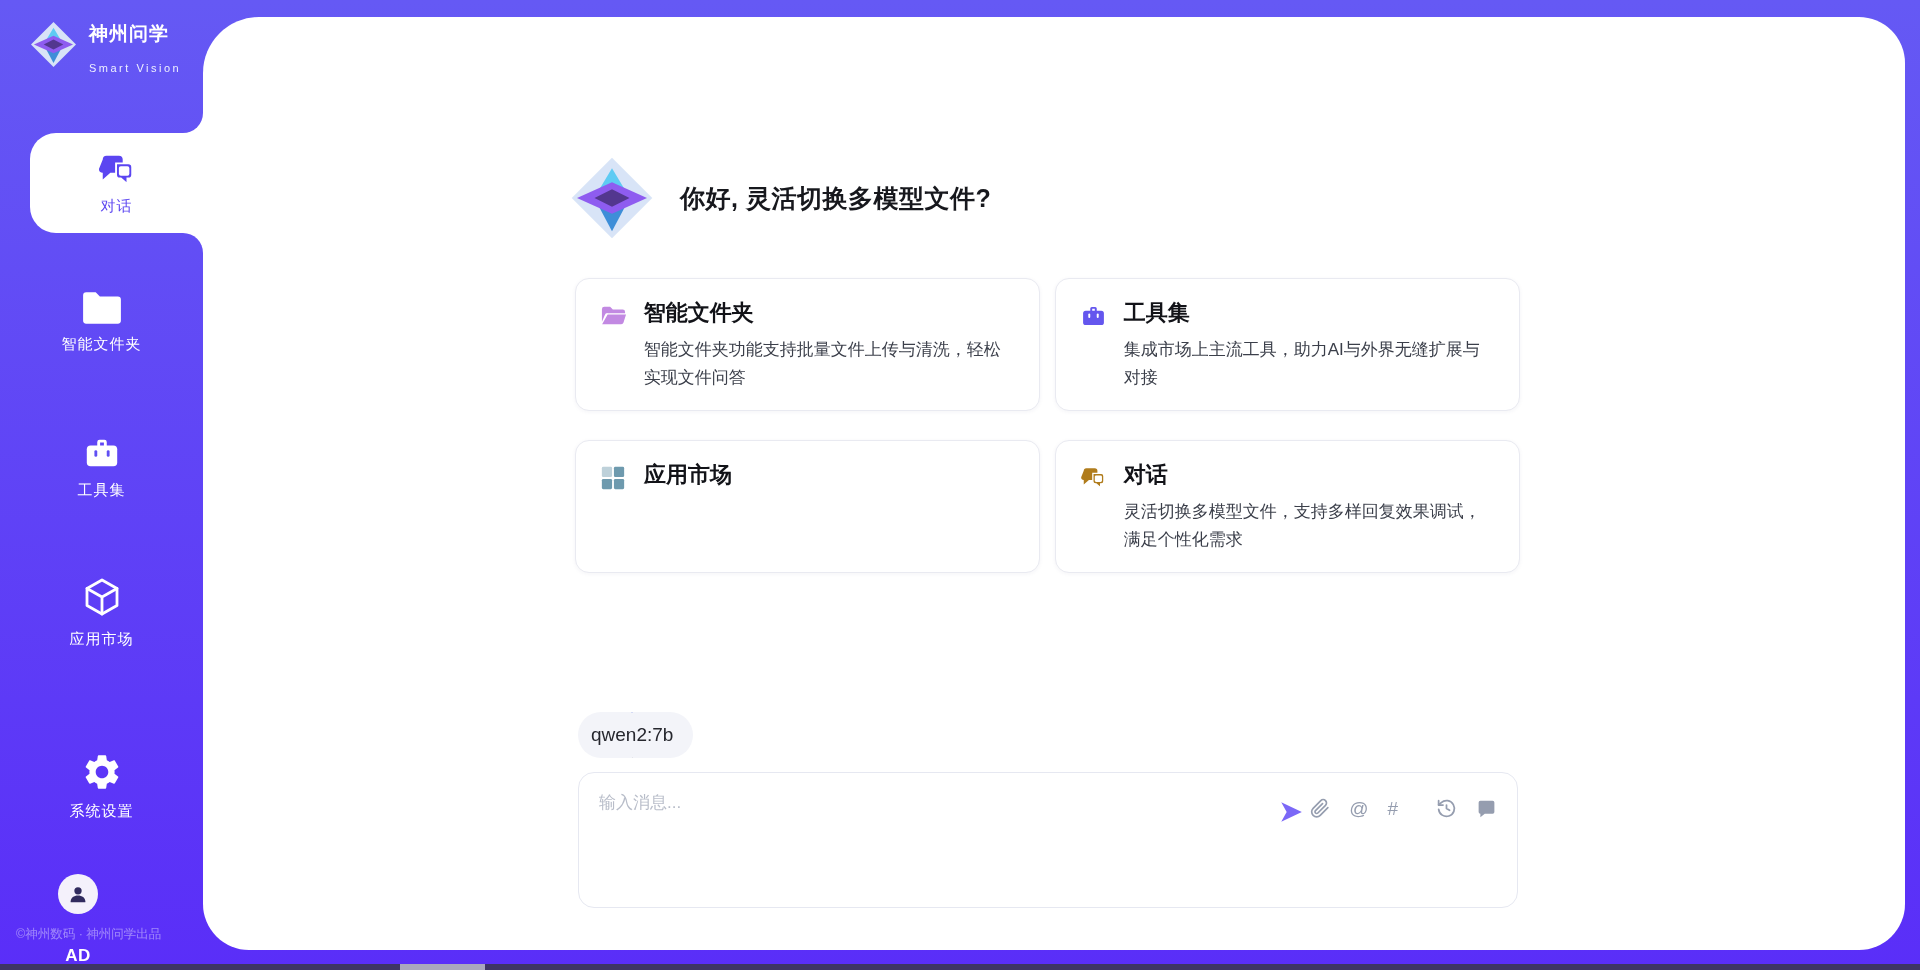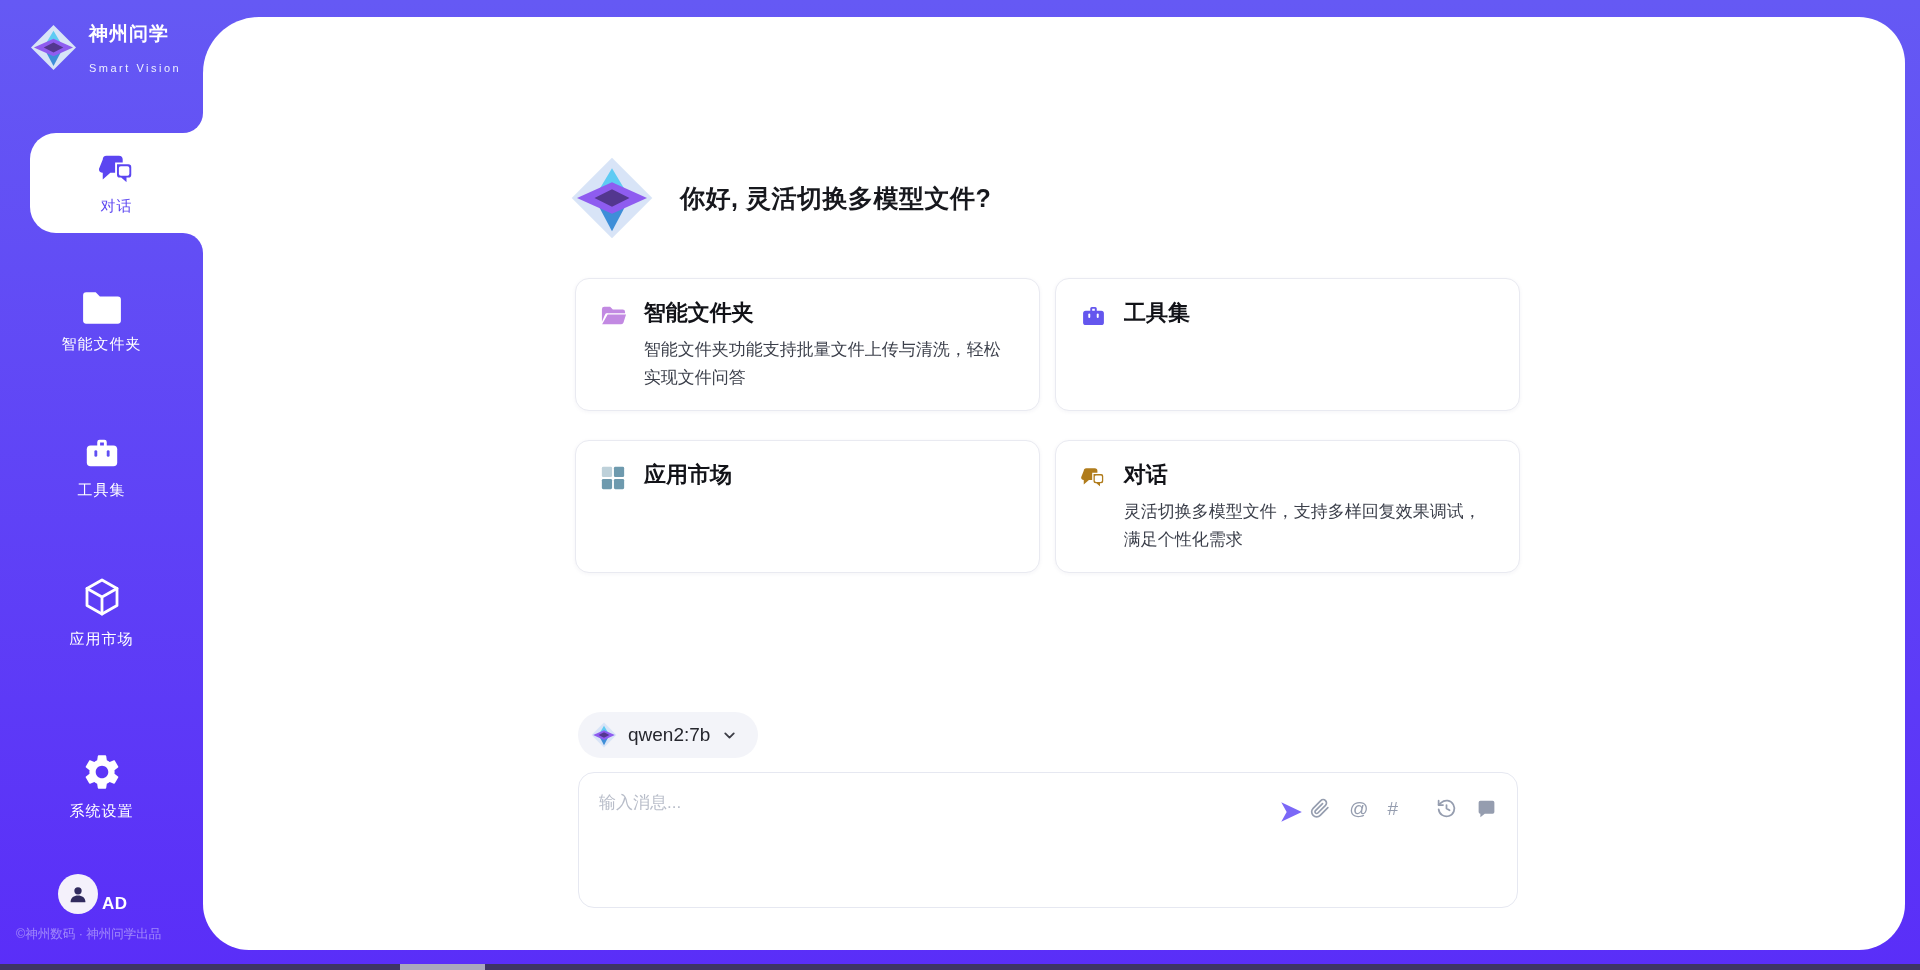--- a/index.html
+++ b/index.html
@@ -7,21 +7,21 @@
   body { font-family:"Liberation Sans","DejaVu Sans",sans-serif; }
 
   #app { position:relative; width:1920px; height:970px;
          background:linear-gradient(180deg,#6559f4 0%,#5a2ef8 100%); overflow:hidden; }
 
   
   .main-panel { position:absolute; left:203px; top:17px; right:15px; bottom:20px;
                 background:#ffffff; border-radius:56px 46px 46px 46px; }
 
   
-  .brand { position:absolute; left:30px; top:21px; display:flex; align-items:center; gap:12px; }
+  .brand { position:absolute; left:30px; top:21px; display:flex; align-items:flex-start; gap:12px; }
   .brand-text .t1 { color:#fff; font-size:19px; font-weight:700; letter-spacing:1px; }
   .brand-text .t2 { color:#eef0ff; font-size:11px; letter-spacing:2.5px; margin-top:15px; }
 
   .nav-tab { position:absolute; left:30px; top:133px; width:173px; height:100px;
              background:#fff; border-radius:26px 0 0 26px; z-index:3;
              display:flex; flex-direction:column; align-items:center; justify-content:center; cursor:pointer; }
   .nav-tab .lbl { color:#5b45f1; font-size:15px; margin-top:8px; letter-spacing:1px; }
 
   .corner { position:absolute; left:183px; width:20px; height:20px; background:#fff; z-index:2; }
   .corner .in { width:100%; height:100%;
@@ -30,21 +30,21 @@
   .corner.c-bot { top:233px; } .corner.c-bot .in { border-top-right-radius:20px; background-position:0 -233px; }
 
   .nav-item { position:absolute; left:0; width:203px; display:flex; flex-direction:column;
               align-items:center; cursor:pointer; }
   .nav-item .lbl { color:#ffffff; font-size:15px; margin-top:9px; letter-spacing:1px; }
   .nav-files    { top:290px; }
   .nav-tools    { top:434px; }
   .nav-market   { top:577px; }
   .nav-settings { top:751px; }
 
-  .user-row { position:absolute; left:58px; top:874px; display:flex; align-items:flex-end; gap:4px; cursor:pointer; }
+  .user-row { position:absolute; left:58px; top:874px; display:flex; align-items:center; gap:32px; cursor:pointer;flex-direction:column; }
   .avatar { width:40px; height:40px; border-radius:50%; background:#f4f1fb;
             display:flex; align-items:center; justify-content:center; }
   .user-name { color:#ffffff; font-size:17px; font-weight:600; letter-spacing:.5px; }
 
   .footer-credit { position:absolute; left:16px; top:926px; color:rgba(255,255,255,.42); font-size:12.5px; }
 
   
   .greeting { position:absolute; left:570px; top:156px; display:flex; align-items:center; gap:26px; }
   .greeting h1 { font-size:25px; font-weight:700; color:#17181d; letter-spacing:.5px; }
 
@@ -54,21 +54,21 @@
   .card { background:#fff; border:1px solid #e9eaf1; border-radius:14px; min-height:122px;
           padding:21px 25px 18px 24px; display:flex; cursor:pointer;
           box-shadow:0 1px 4px rgba(40,40,90,.05); }
   .card-icon-col { width:44px; padding-top:3px; }
   .card-title { font-size:22px; font-weight:700; color:#121318; line-height:26px; }
   .card-desc { font-size:17px; color:#3b3f4a; line-height:28px; margin-top:10px; max-width:372px; }
 
   
   .model-pill { position:absolute; left:578px; top:712px; height:46px; border-radius:23px;
                 background:#f3f4f9; display:inline-flex; align-items:center;
-                padding:0 20px 0 13px; gap:11px; cursor:pointer; }
+                padding:0 20px 0 13px; gap:11px; cursor:pointer;flex-direction:column; }
   .model-pill .model { font-size:19px; color:#26272e; font-weight:500; }
 
   
   .composer { position:absolute; left:578px; top:772px; width:940px; height:136px;
               background:#fff; border:1.5px solid #e6e8f1; border-radius:16px;
               padding:14px 20px 10px 20px; display:flex; flex-direction:row; }
   .composer-top { display:flex; align-items:flex-start; flex:1; }
   .composer textarea { flex:1; border:none; outline:none; resize:none; height:56px;
                        font-family:inherit; font-size:17px; color:#33363f; padding-top:4px; }
   .composer textarea::placeholder { color:#b8bdc9; }
@@ -194,20 +194,21 @@
       <div class="card-icon-col">
         <svg width="27" height="26" viewBox="0 0 40 40" fill="#6456ee">
           <path d="M15 13V8.5A2.5 2.5 0 0 1 17.5 6h5A2.5 2.5 0 0 1 25 8.5V13h-3V9h-4v4z"></path>
           <path d="M8 12h24a4 4 0 0 1 4 4v14a4 4 0 0 1-4 4H8a4 4 0 0 1-4-4V16a4 4 0 0 1 4-4z"></path>
           <rect x="12" y="16" width="3" height="7" rx="1.5" fill="#ffffff"></rect>
           <rect x="25" y="16" width="3" height="7" rx="1.5" fill="#ffffff"></rect>
         </svg>
       </div>
       <div>
         <div class="card-title">工具集</div>
+        <div class="card-desc">集成市场上主流工具，助力AI与外界无缝扩展与对接</div>
       </div>
     </div>
 
     <div class="card">
       <div class="card-icon-col">
         <svg width="26" height="26" viewBox="0 0 28 28" fill="#6e9aae">
           <rect x="2" y="2" width="11" height="11" rx="1.5" opacity="0.45"></rect>
           <rect x="15" y="2" width="11" height="11" rx="1.5"></rect>
           <rect x="2" y="15" width="11" height="11" rx="1.5"></rect>
           <rect x="15" y="15" width="11" height="11" rx="1.5"></rect>

